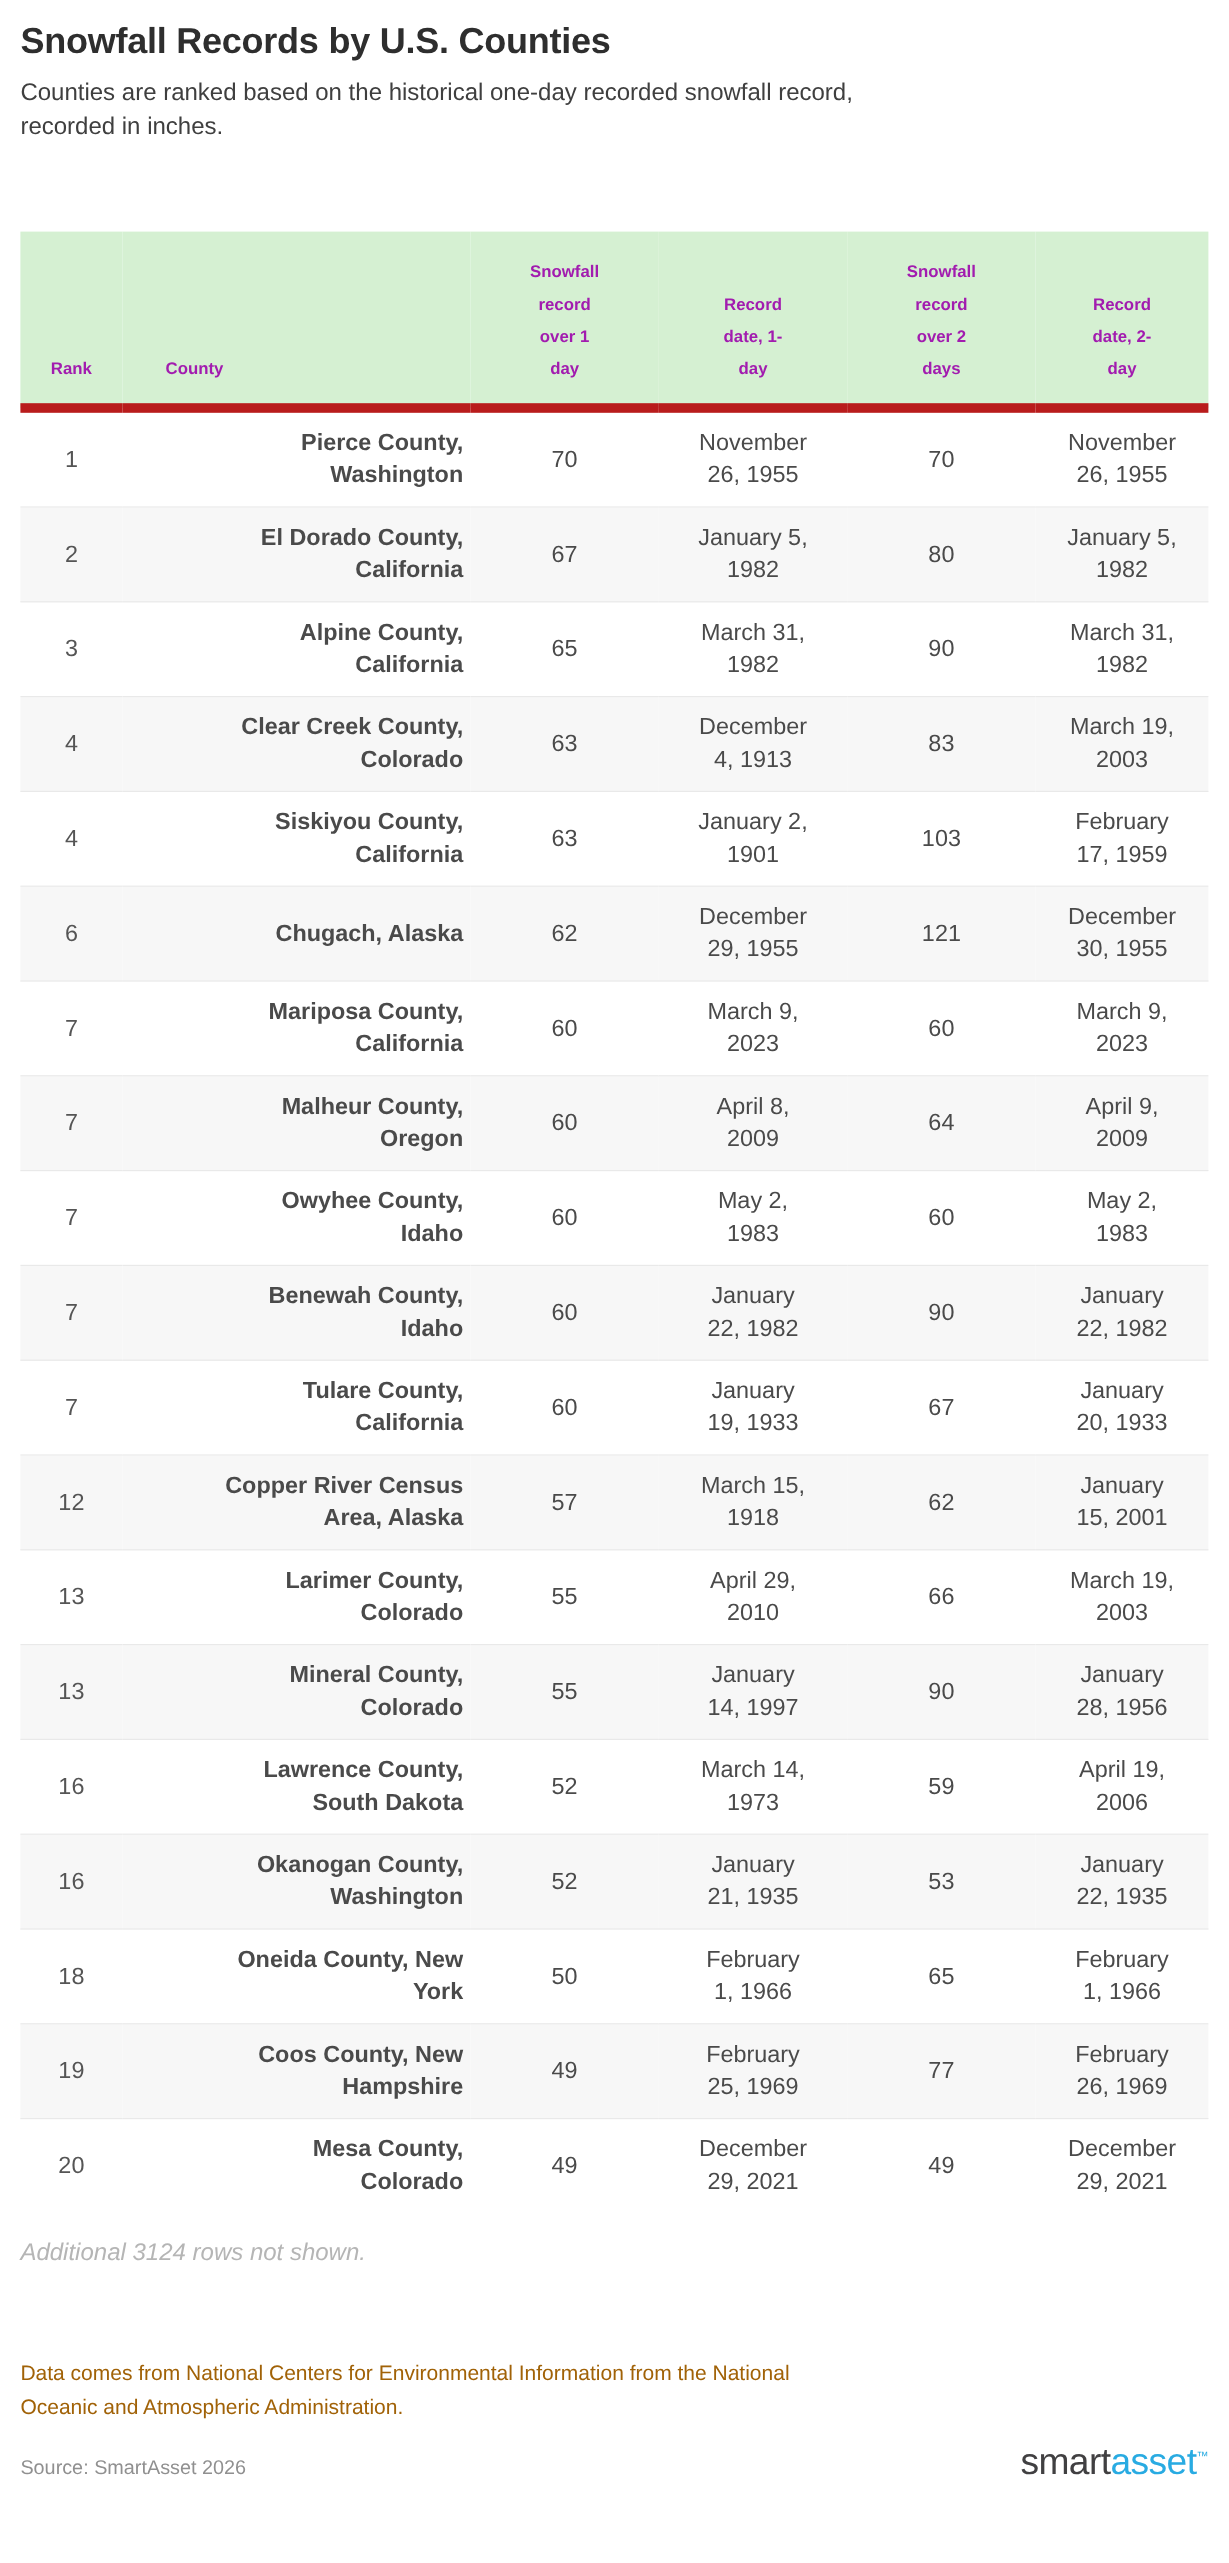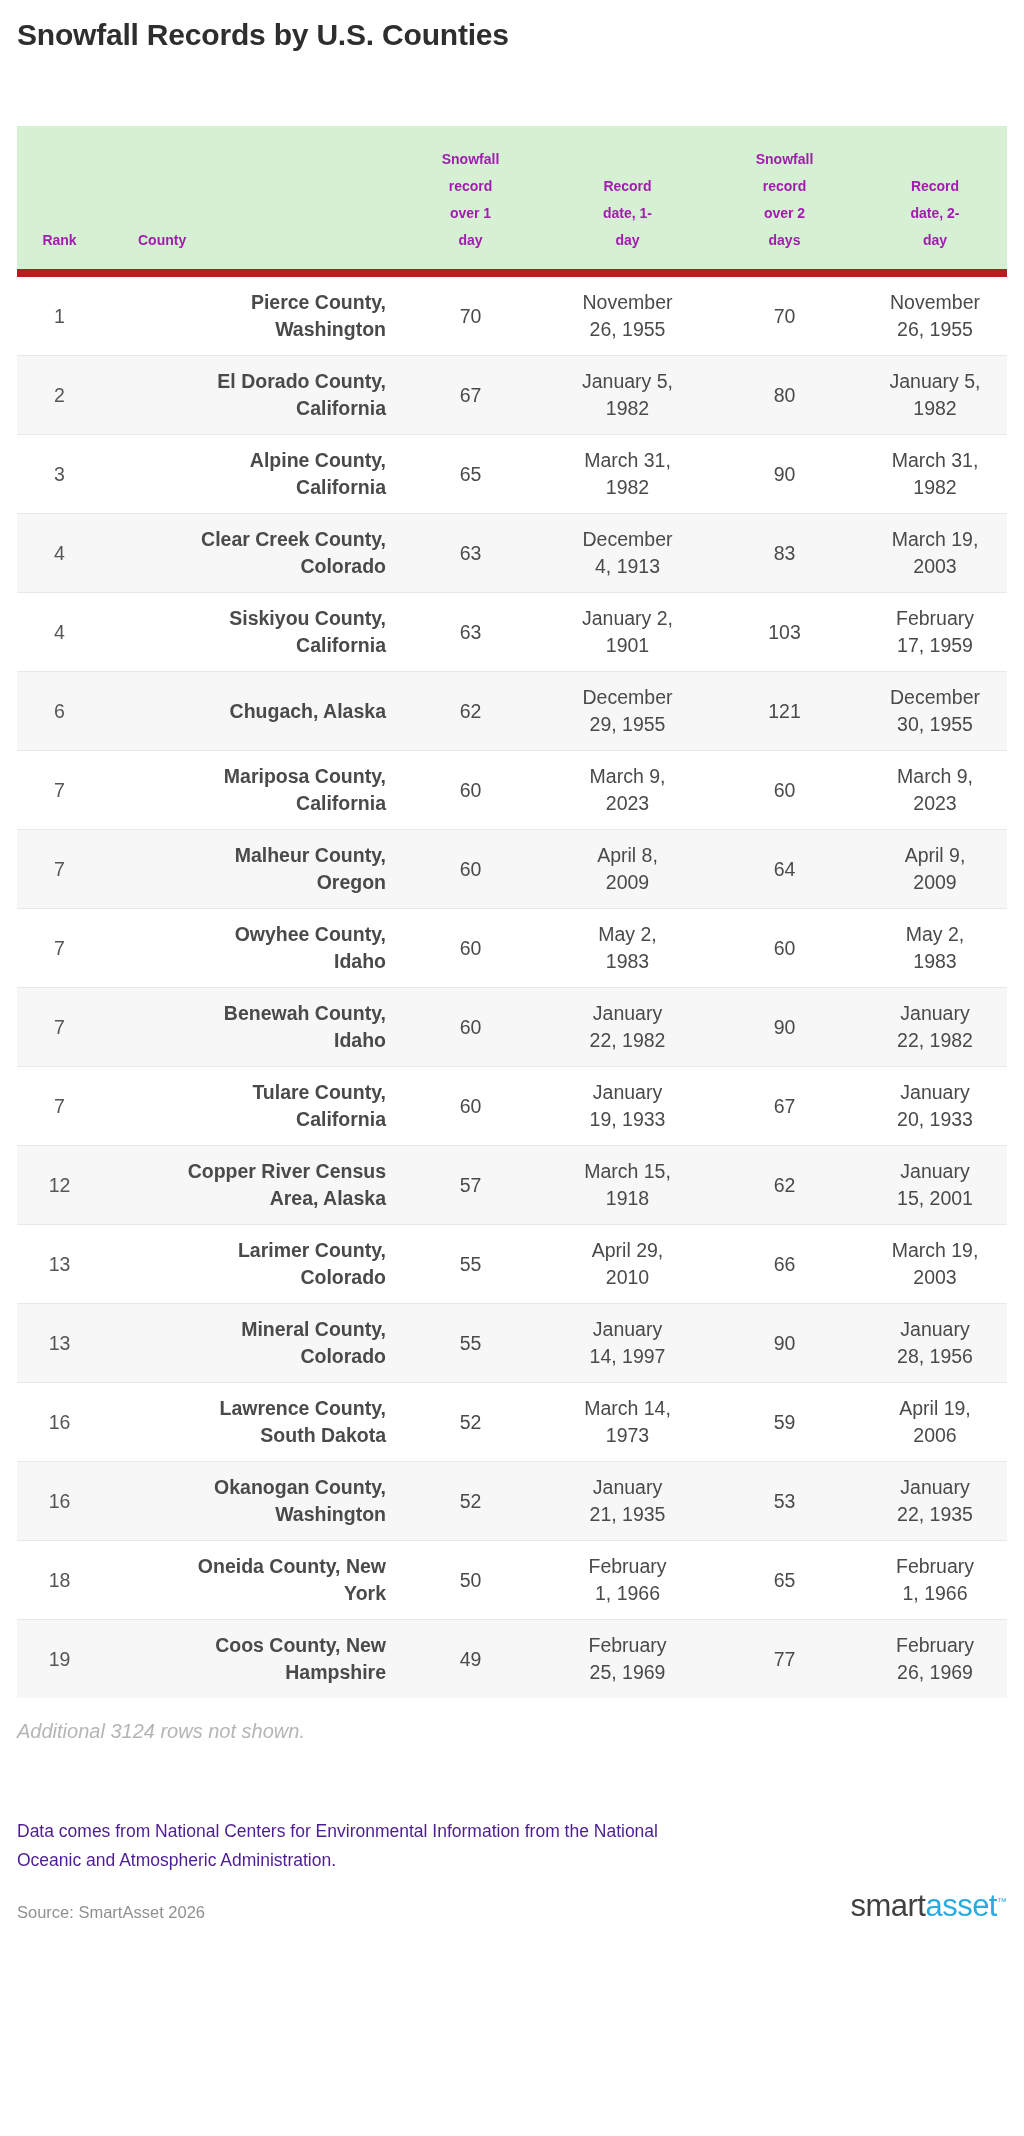--- a/index.html
+++ b/index.html
@@ -58,21 +58,21 @@
   td.c-county { text-align: right; padding-left: 36px; font-weight: bold; }
   p.more-rows {
     margin: 21px 0 0 0;
     font-size: 20px; line-height: 24px;
     color: #b5b5b5;
     font-style: italic;
   }
   p.data-note {
     margin: 74px 0 0 0;
     font-size: 17.5px; line-height: 28.5px;
-    color: #4c1d95;
+    color: #a16207;
     white-space: pre-line;
   }
   .bottom-row {
     margin-top: 11px;
     width: 990px;
     display: flex;
     justify-content: space-between;
     align-items: flex-end;
   }
   p.source {
@@ -94,20 +94,22 @@
     letter-spacing: 0;
   }
 </style>
 </head>
 <body>
 
 <div class="page">
 
   <h1 class="title">Snowfall Records by U.S. Counties</h1>
 
+  <p class="subtitle">Counties are ranked based on the historical one-day recorded snowfall record,
+recorded in inches.</p>
 
   <table class="snow-table">
     <colgroup>
       <col style="width:85px">
       <col style="width:290px">
       <col style="width:157px">
       <col style="width:157px">
       <col style="width:157px">
       <col style="width:144px">
     </colgroup>
@@ -322,20 +324,31 @@
       <td class="c-rank">19</td>
       <td class="c-county">Coos County, New
 Hampshire</td>
       <td class="c-num">49</td>
       <td class="c-date">February
 25, 1969</td>
       <td class="c-num">77</td>
       <td class="c-date">February
 26, 1969</td>
     </tr>
+        <tr>
+      <td class="c-rank">20</td>
+      <td class="c-county">Mesa County,
+Colorado</td>
+      <td class="c-num">49</td>
+      <td class="c-date">December
+29, 2021</td>
+      <td class="c-num">49</td>
+      <td class="c-date">December
+29, 2021</td>
+    </tr>
       </tbody>
   </table>
 
   <p class="more-rows">Additional 3124 rows not shown.</p>
 
   <p class="data-note">Data comes from National Centers for Environmental Information from the National
 Oceanic and Atmospheric Administration.</p>
 
   <div class="bottom-row">
     <p class="source">Source: SmartAsset 2026</p>

